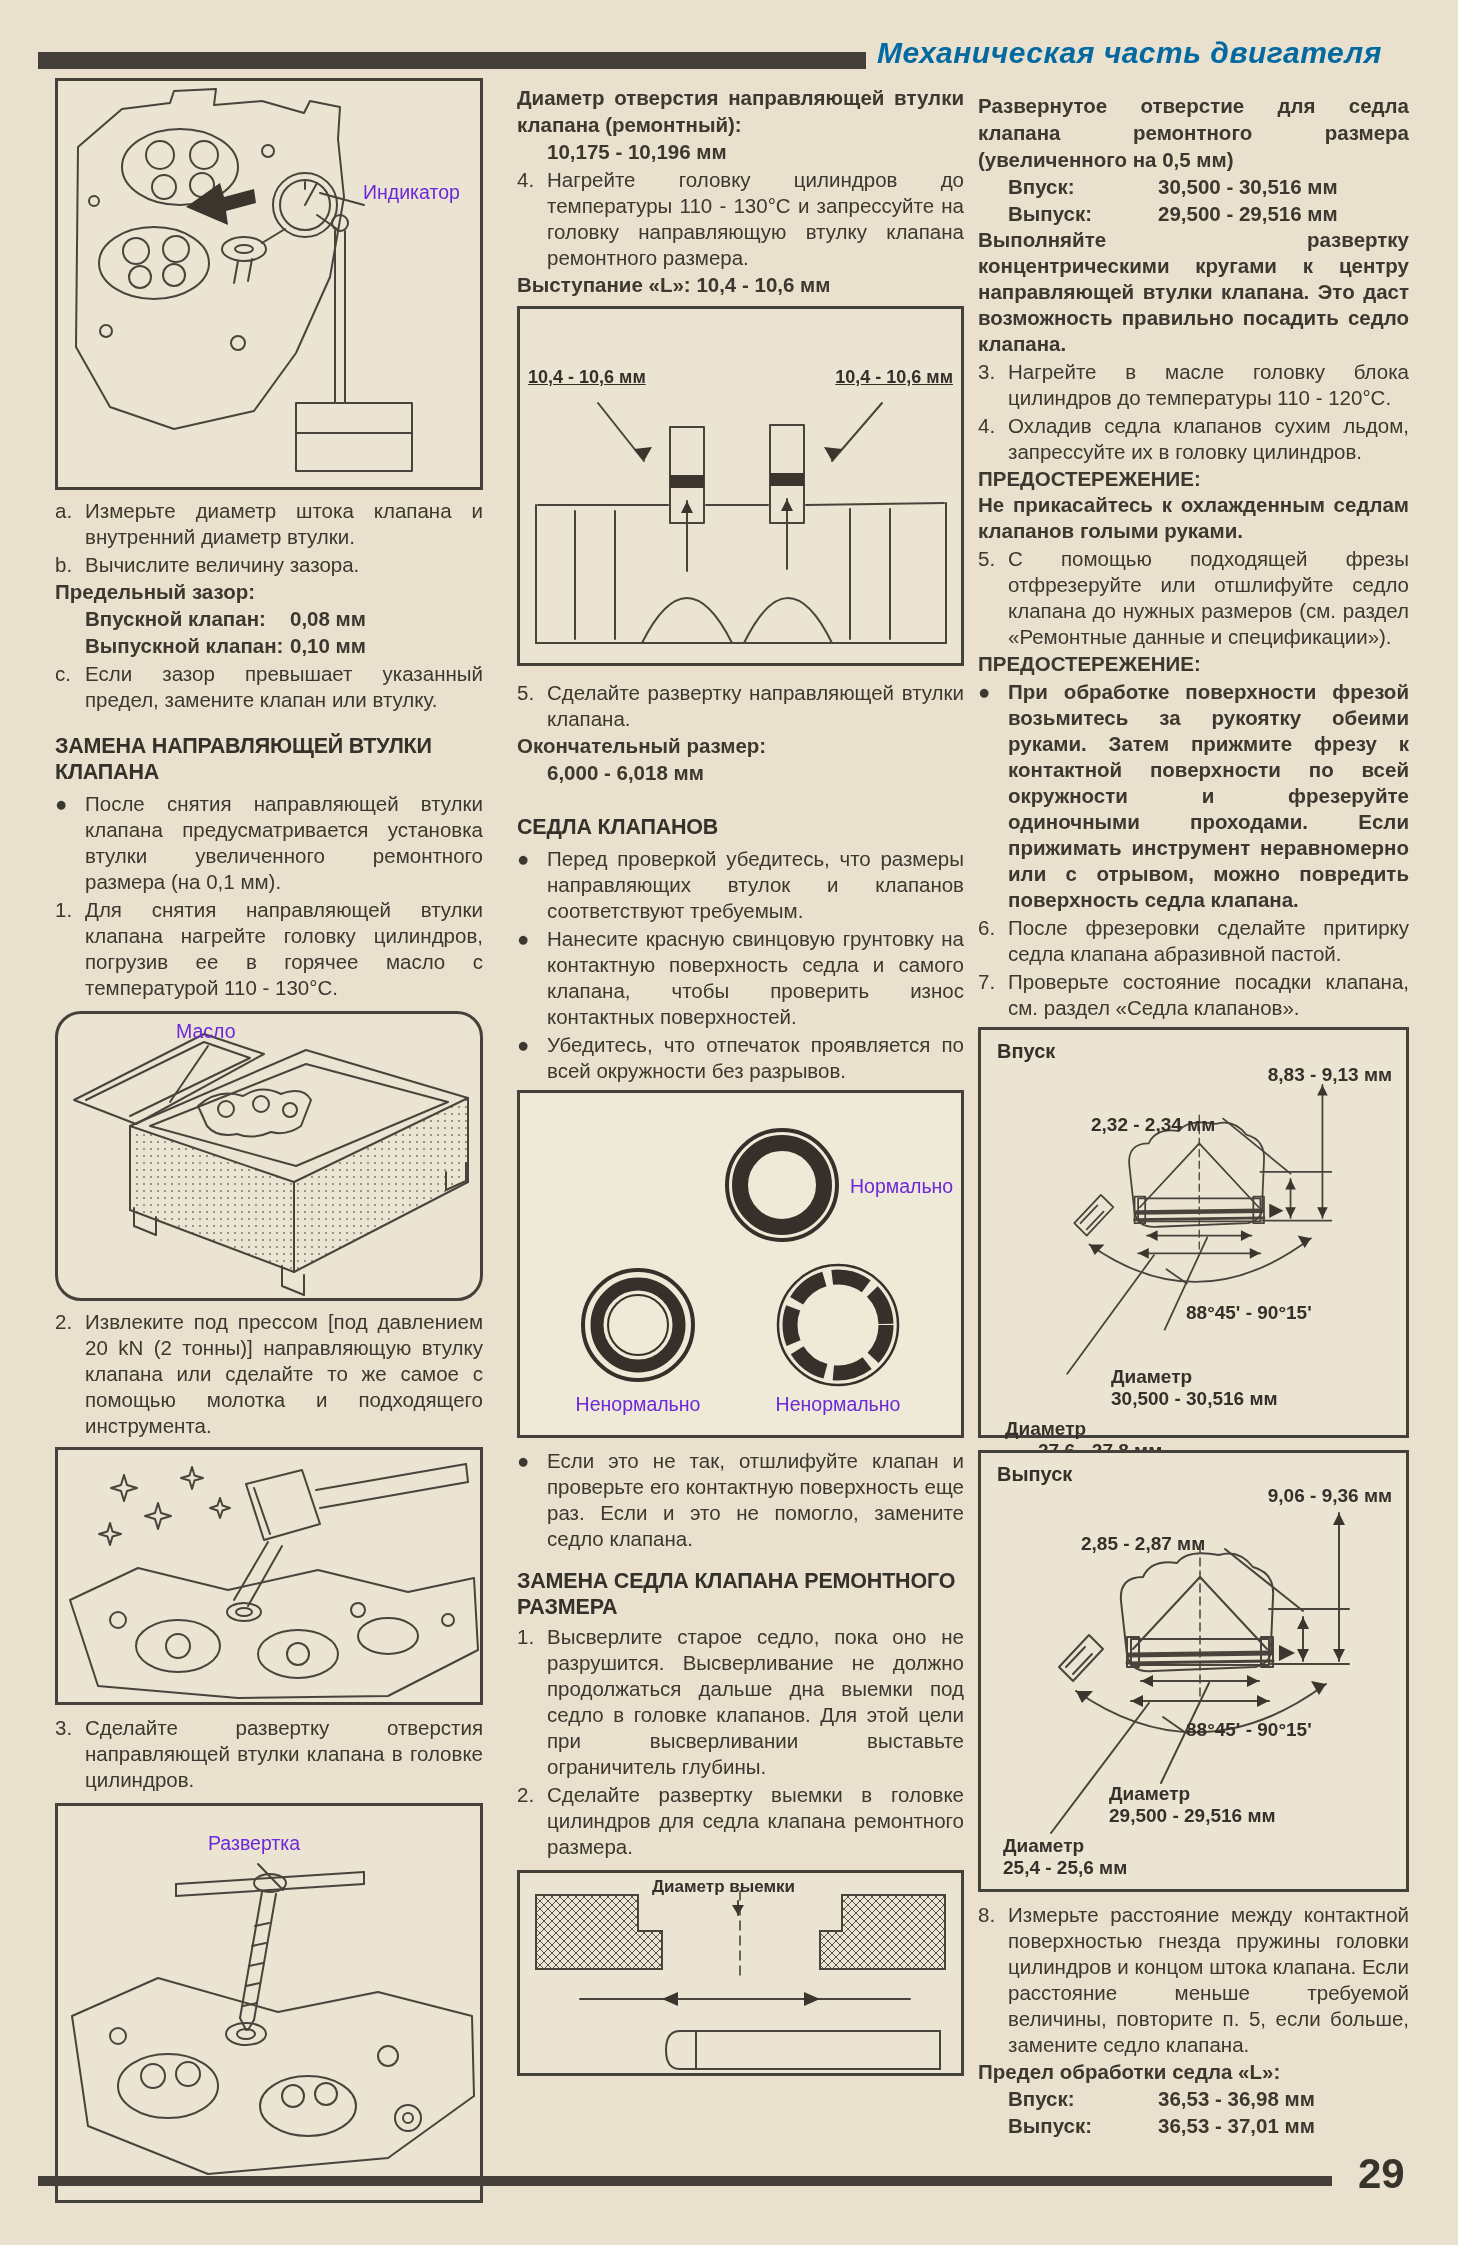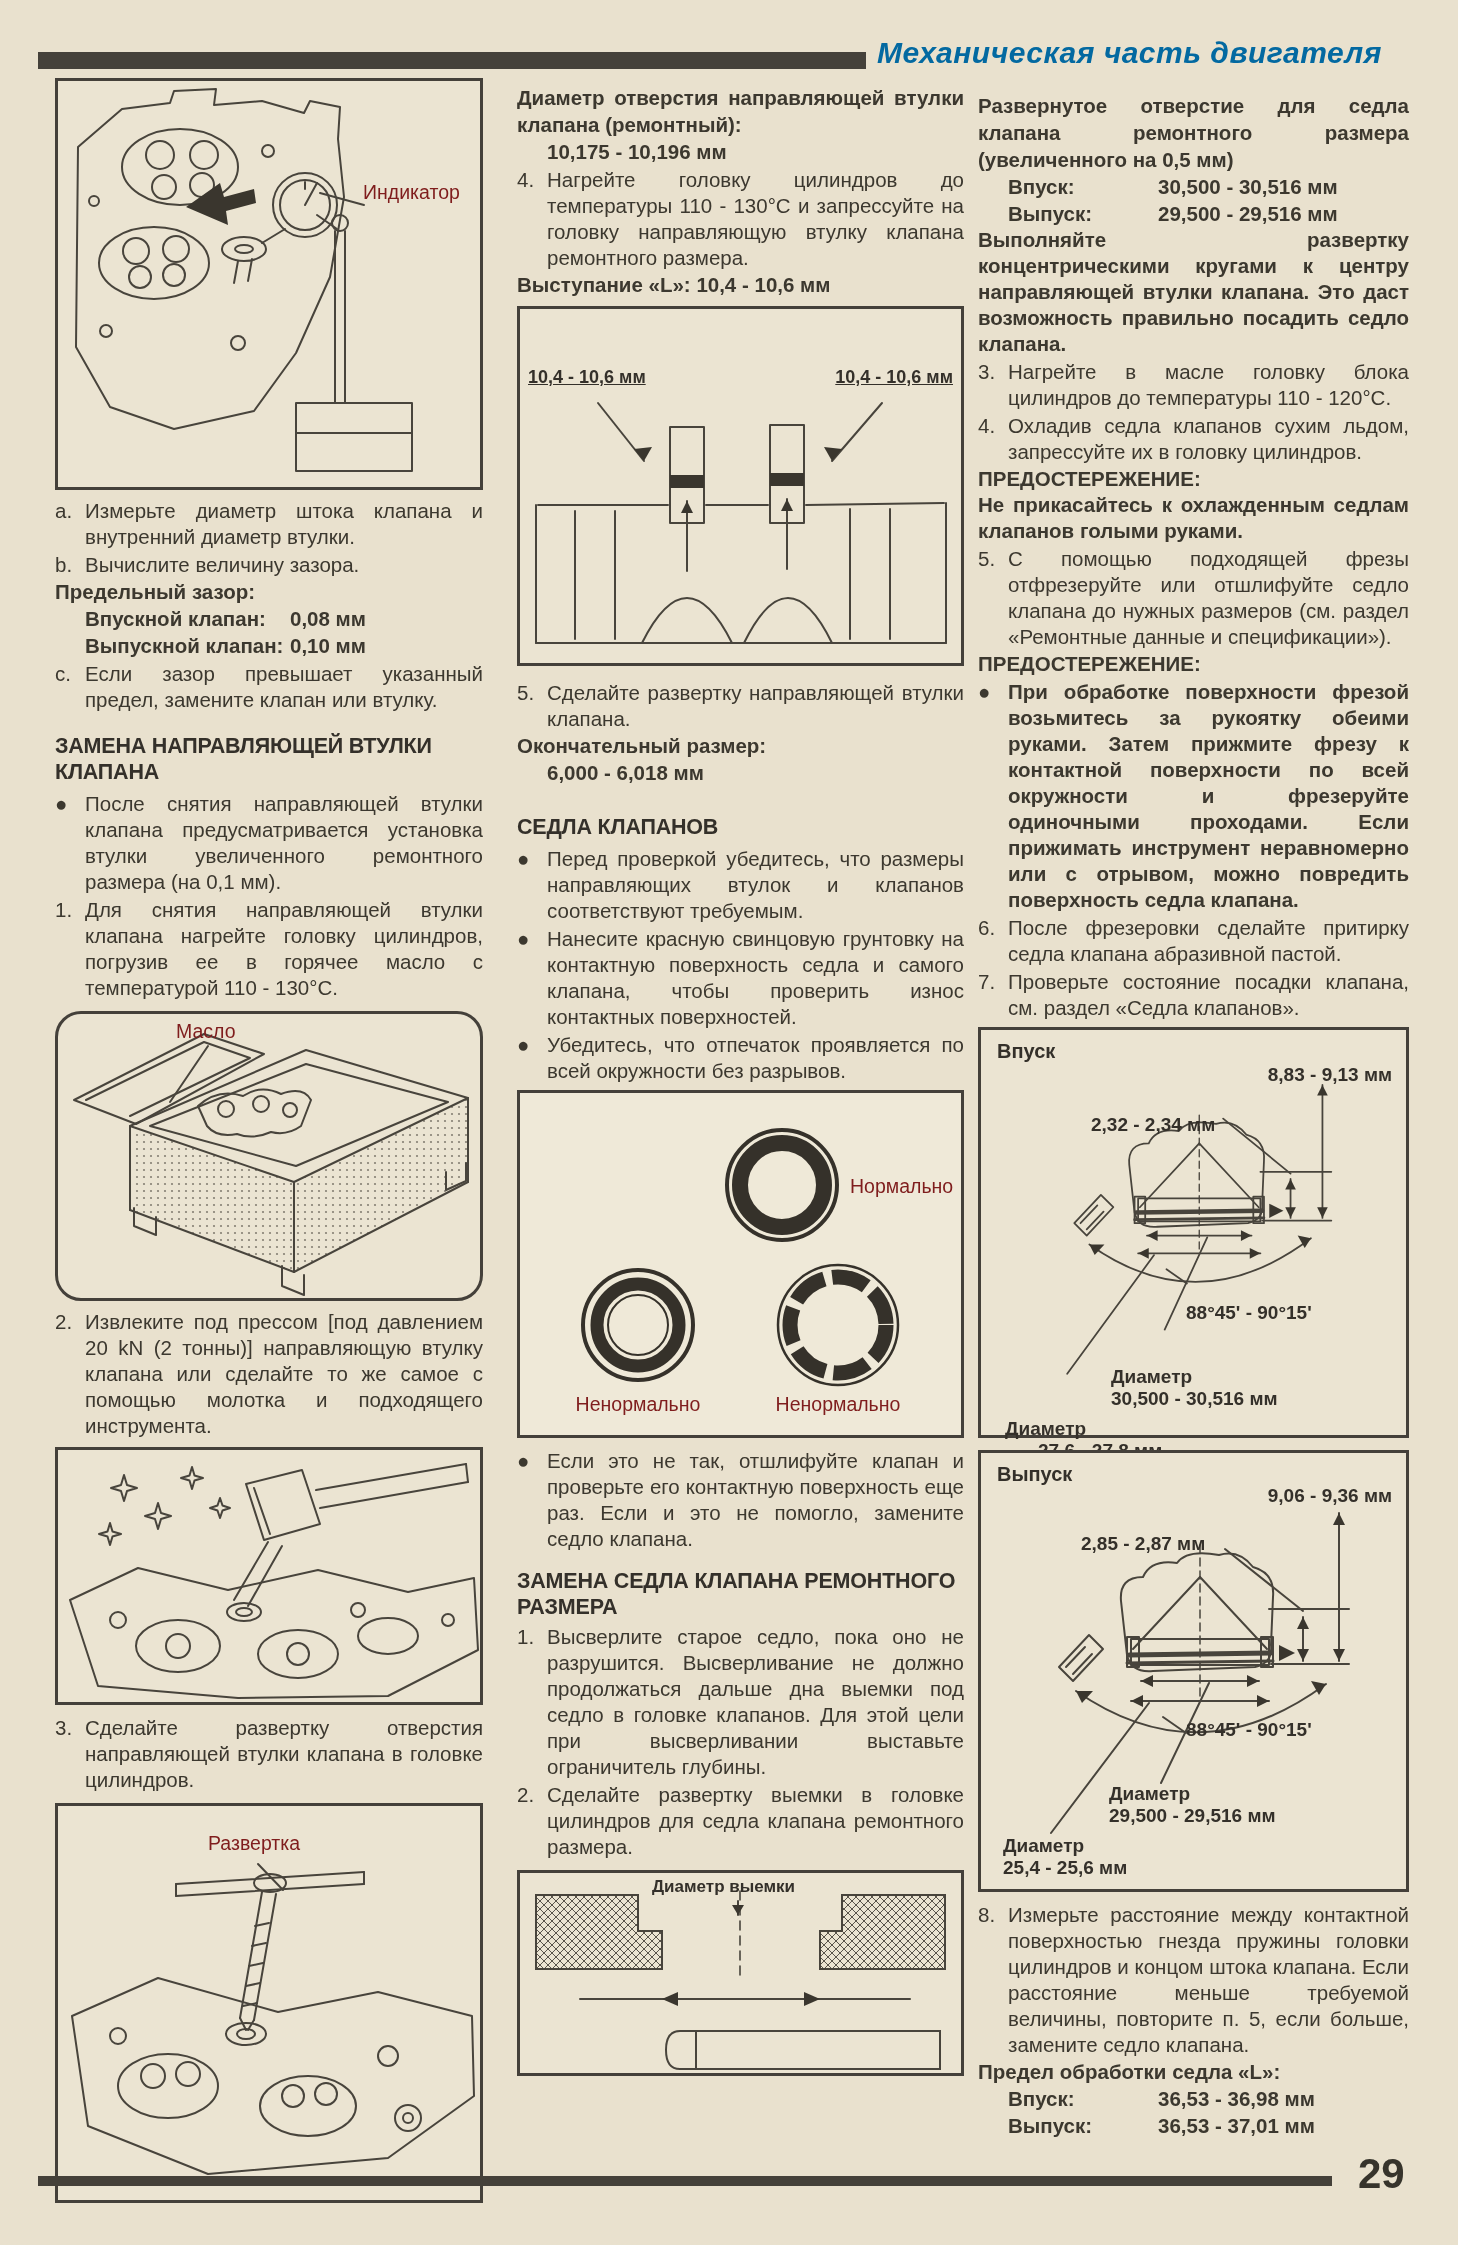--- a/index.html
+++ b/index.html
@@ -24,21 +24,21 @@
   .bold{font-weight:700;}
   .h3{font-weight:700;font-size:21.5px;line-height:26px;letter-spacing:-.2px;color:#34302a;}
   .specrow{display:flex;padding-left:30px;font-weight:700;line-height:27px;font-size:20.5px;}
   .specrow .sl{flex:0 0 205px;}
   .specrow2 .sl{flex:0 0 150px;}
   .spectitle{font-weight:700;font-size:20.5px;line-height:27px;}
   .padl{padding-left:30px;}
   
   .fig{border:3px solid #44403a;background:#ebe4d2;position:relative;margin:0;box-sizing:border-box;}
   .fig svg{display:block;width:100%;height:100%;}
-  .fig-label{position:absolute;font-size:19.5px;white-space:nowrap;color:#7f1d1d;}
+  .fig-label{position:absolute;font-size:19.5px;white-space:nowrap;color:#6d28d9;}
   .dim{position:absolute;font-weight:700;font-size:19px;white-space:nowrap;color:#34302a;}
   .dim.sm{font-size:18px;text-decoration:underline;}
   .ctr{text-align:center;}
   #fig-indicator{height:412px;}
   #fig-oil{height:290px;}
   #fig-hammer{height:258px;}
   #fig-reamer{height:400px;}
   #fig-protrusion{height:360px;}
   #fig-rings{height:348px;background:#efe9d8;}
   #fig-recess{height:206px;}

